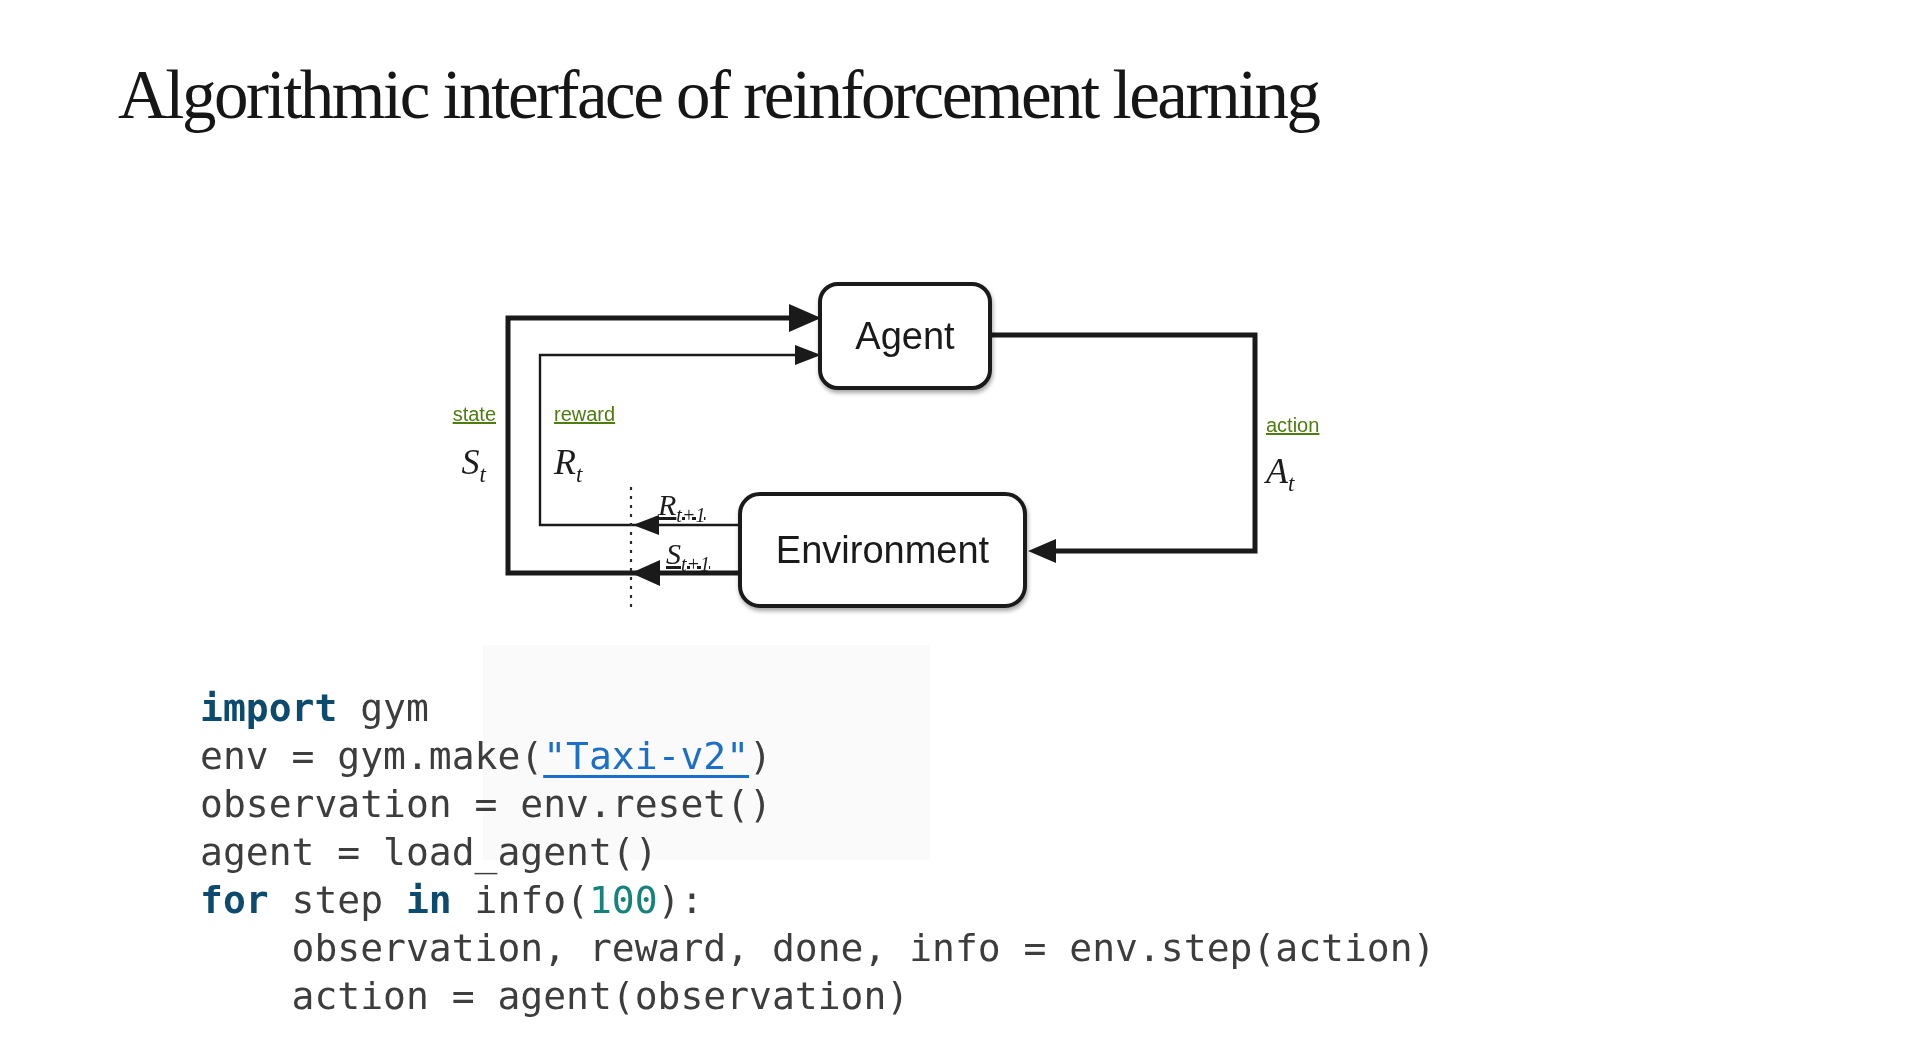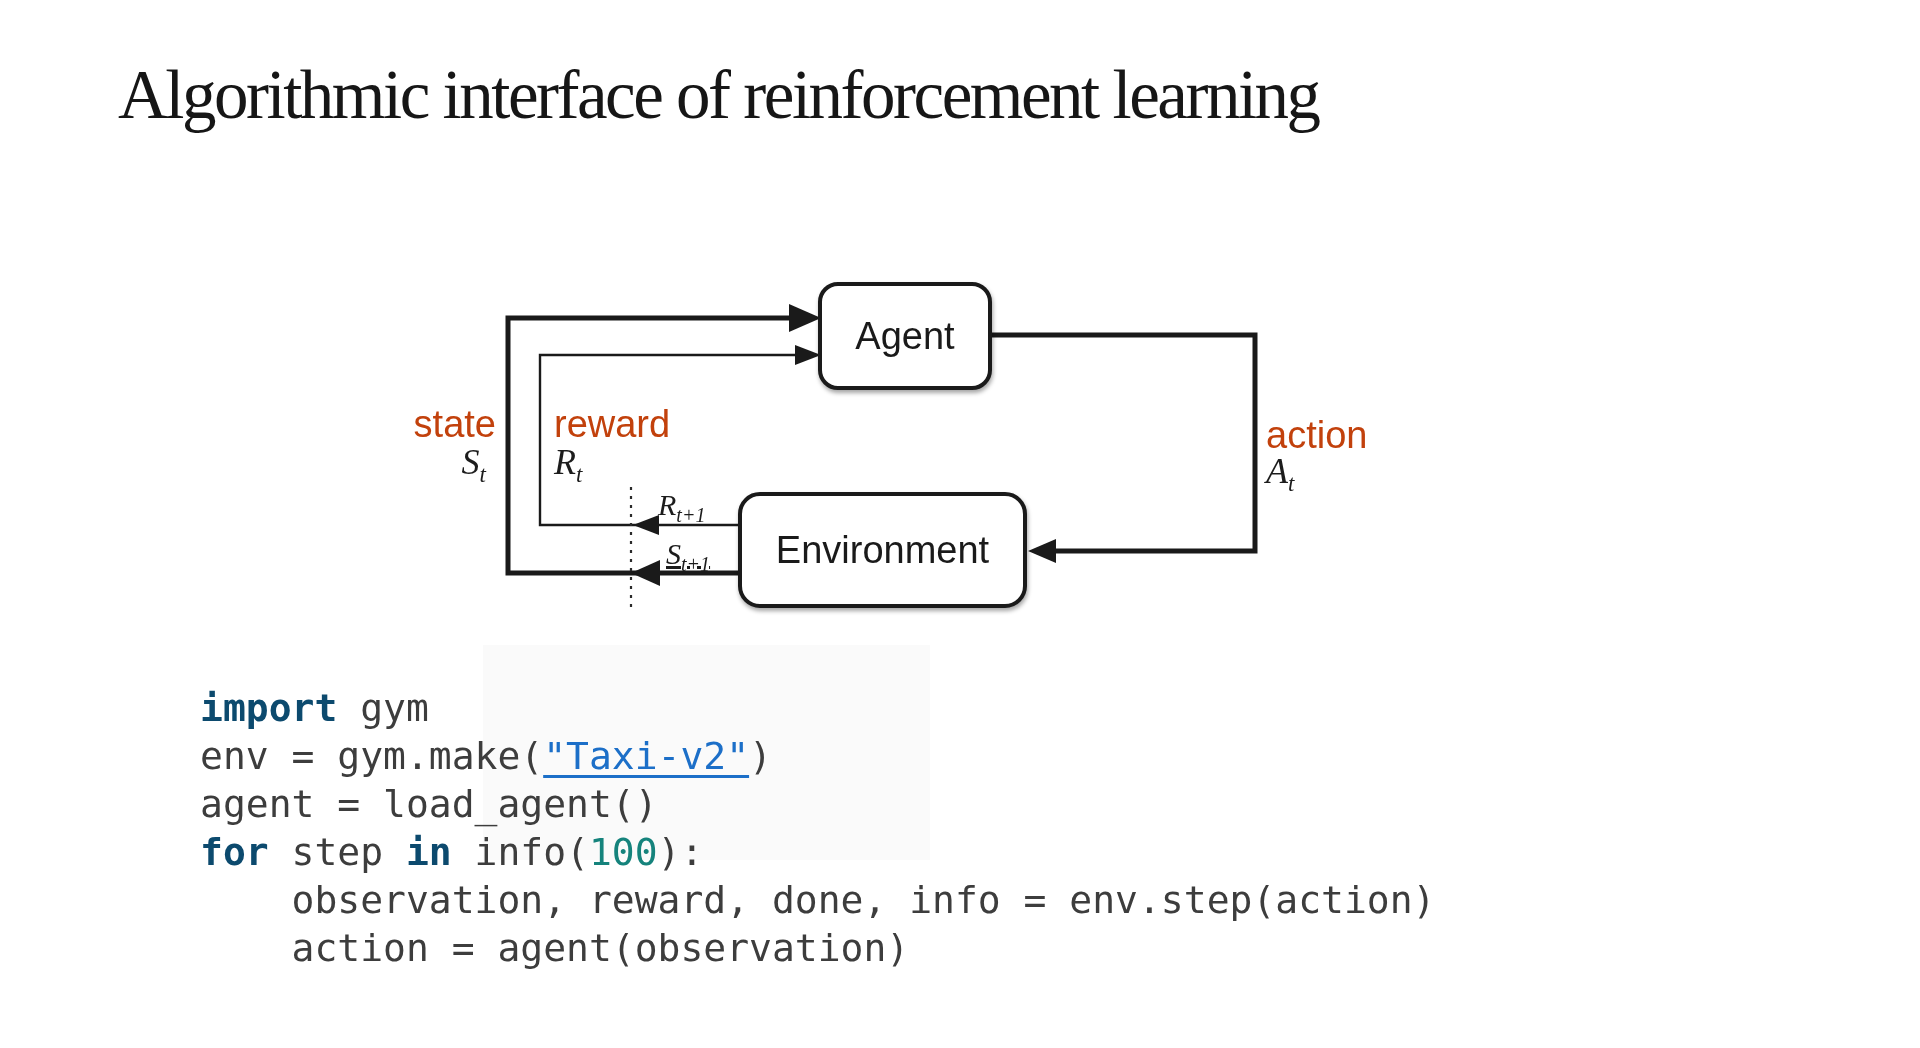--- a/index.html
+++ b/index.html
@@ -24,36 +24,36 @@
   
   .diagram-svg{position:absolute;left:0;top:0;width:1920px;height:1048px;}
   .diagram-label{
     position:absolute;color:#1c1c1c;
     font-family:"Liberation Sans",sans-serif;
   }
   .box-label{
     display:flex;align-items:center;justify-content:center;
     font-size:38px;color:#1a1a1a;
   }
-  .side-label{font-size:38px;color:#c2410c;}
+  .side-label{font-size:20px;color:#4d7c0f;text-decoration:underline;}
   .math{
     font-family:"Liberation Serif",serif;font-style:italic;
     font-size:36px;color:#1c1c1c;
   }
   .math sub{font-size:23px;font-style:italic;line-height:0;}
   .math-small{font-family:"Liberation Serif",serif;font-style:italic;
     font-size:30px;color:#1c1c1c;}
   .math-small sub{font-size:20px;line-height:0;}
   .state-col{left:330px;top:403px;width:166px;text-align:right;}
   .state-sym{left:330px;top:441px;width:156px;text-align:right;}
   .reward-col{left:554px;top:403px;}
   .reward-sym{left:554px;top:441px;}
   .action-col{left:1266px;top:414px;}
   .action-sym{left:1266px;top:450px;}
-  .rnext-sym{left:658px;top:488px;}
+  .rnext-sym{left:658px;top:488px;text-decoration:underline;}
   .snext-sym{left:666px;top:537px;text-decoration:underline;}
 
   
   .code-block{
     position:absolute;left:200px;top:684px;
     font-family:"DejaVu Sans Mono","Liberation Mono",monospace;
     font-size:38px;line-height:48px;
   }
   .code-line{white-space:pre;color:#3d3d3d;}
   .seg-plain{color:#3d3d3d;}
@@ -120,19 +120,20 @@
     <span>R</span><sub>t+1</sub>
   </div>
 
   <div class="diagram-label math-small snext-sym">
     <span>S</span><sub>t+1</sub>
   </div>
 
   <div class="code-block">
       <div class="code-line"><span class="seg-keyword">import</span><span class="seg-plain"> gym</span></div>
       <div class="code-line"><span class="seg-plain">env = gym.make(</span><span class="seg-string-link">"Taxi-v2"</span><span class="seg-plain">)</span></div>
+      <div class="code-line"><span class="seg-plain">observation = env.reset()</span></div>
       <div class="code-line"><span class="seg-plain">agent = load_agent()</span></div>
       <div class="code-line"><span class="seg-keyword">for</span><span class="seg-plain"> step </span><span class="seg-keyword">in</span><span class="seg-plain"> info(</span><span class="seg-number">100</span><span class="seg-plain">):</span></div>
       <div class="code-line"><span class="seg-plain">    observation, reward, done, info = env.step(action)</span></div>
       <div class="code-line"><span class="seg-plain">    action = agent(observation)</span></div>
     </div>
 
 </div>
 
 </body></html>

